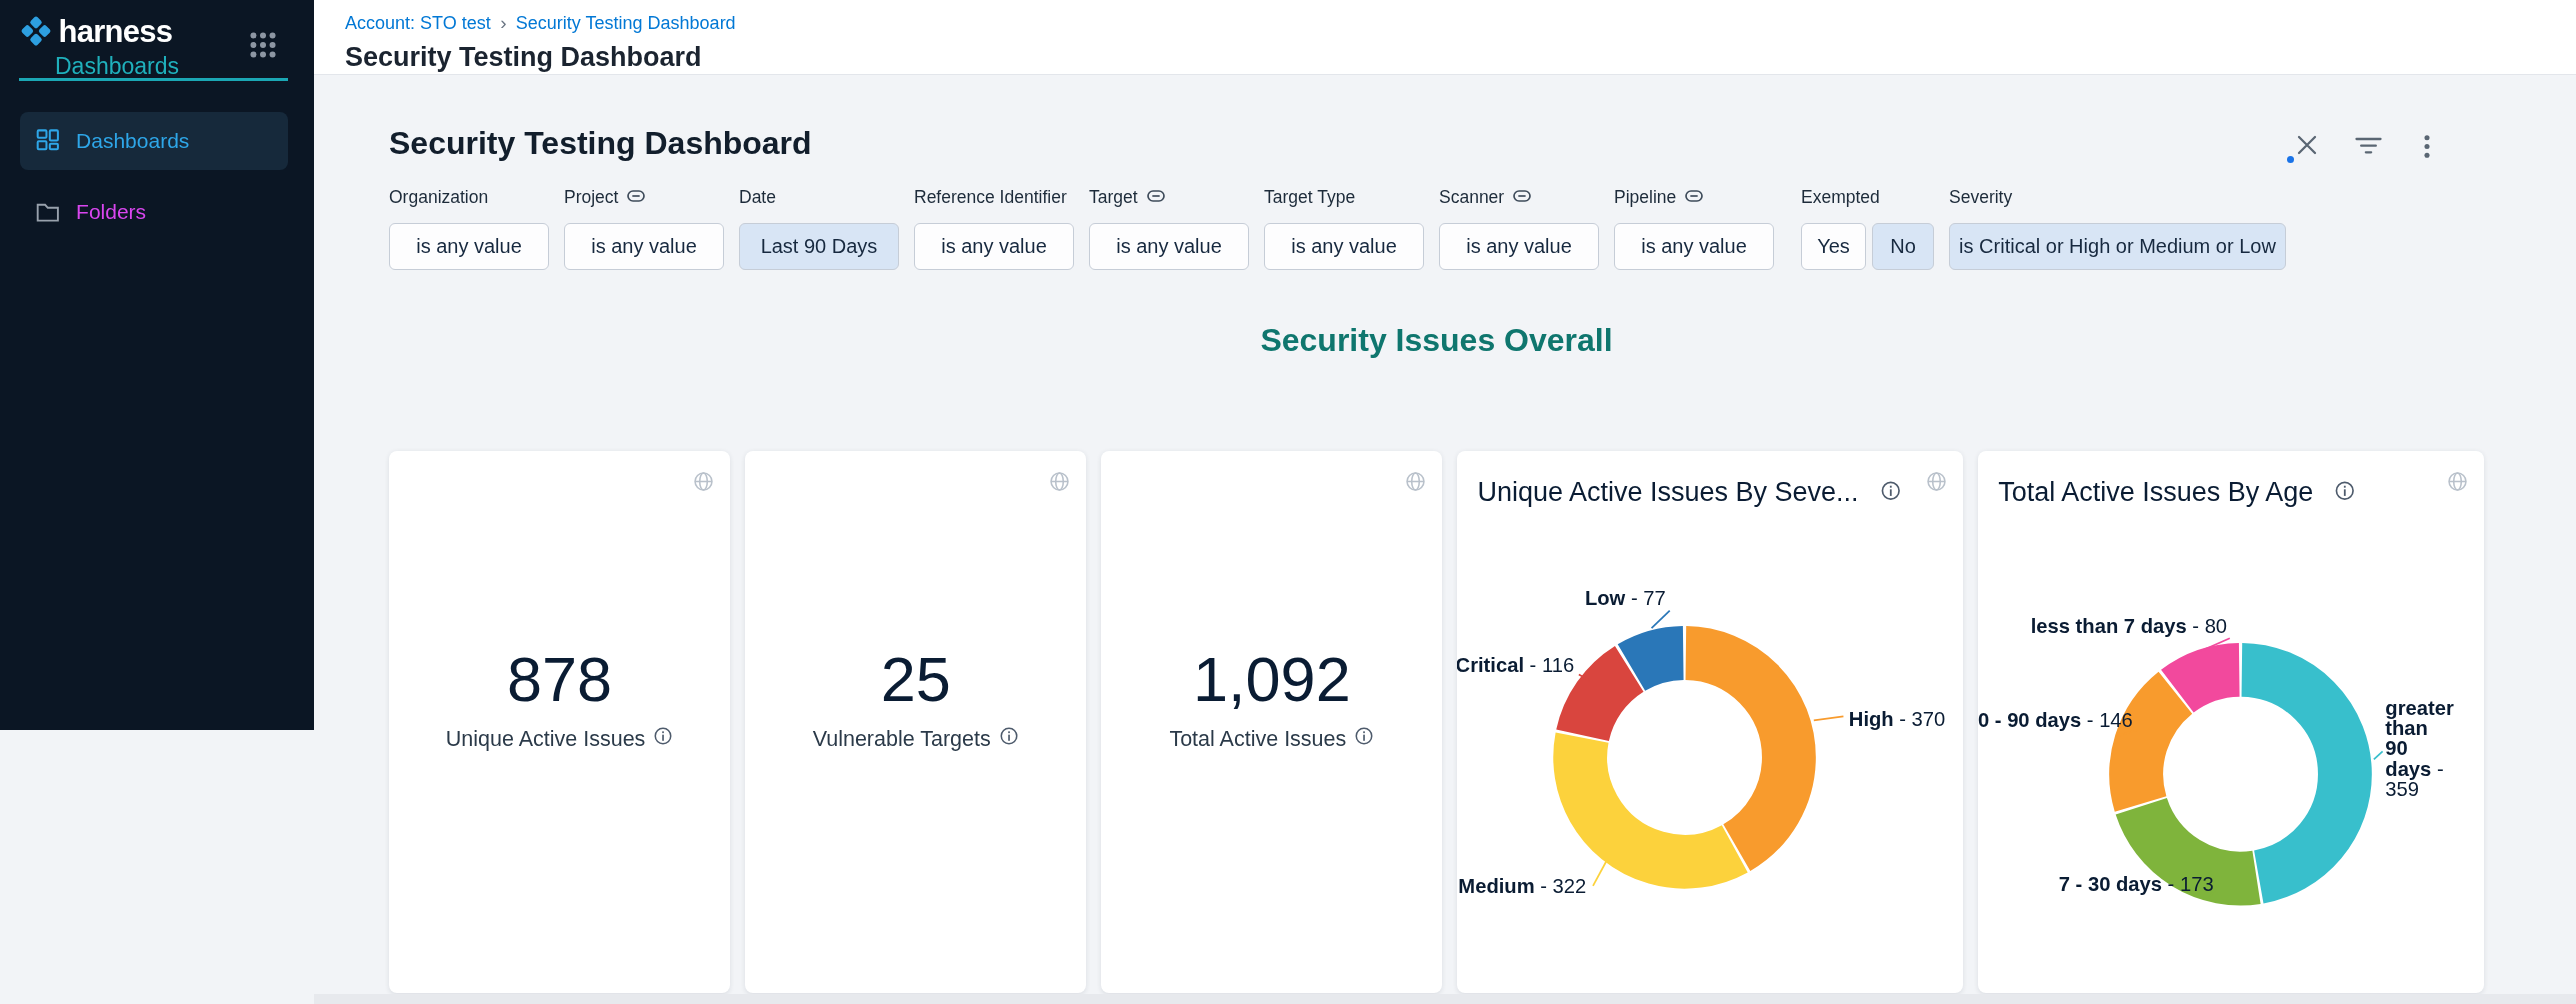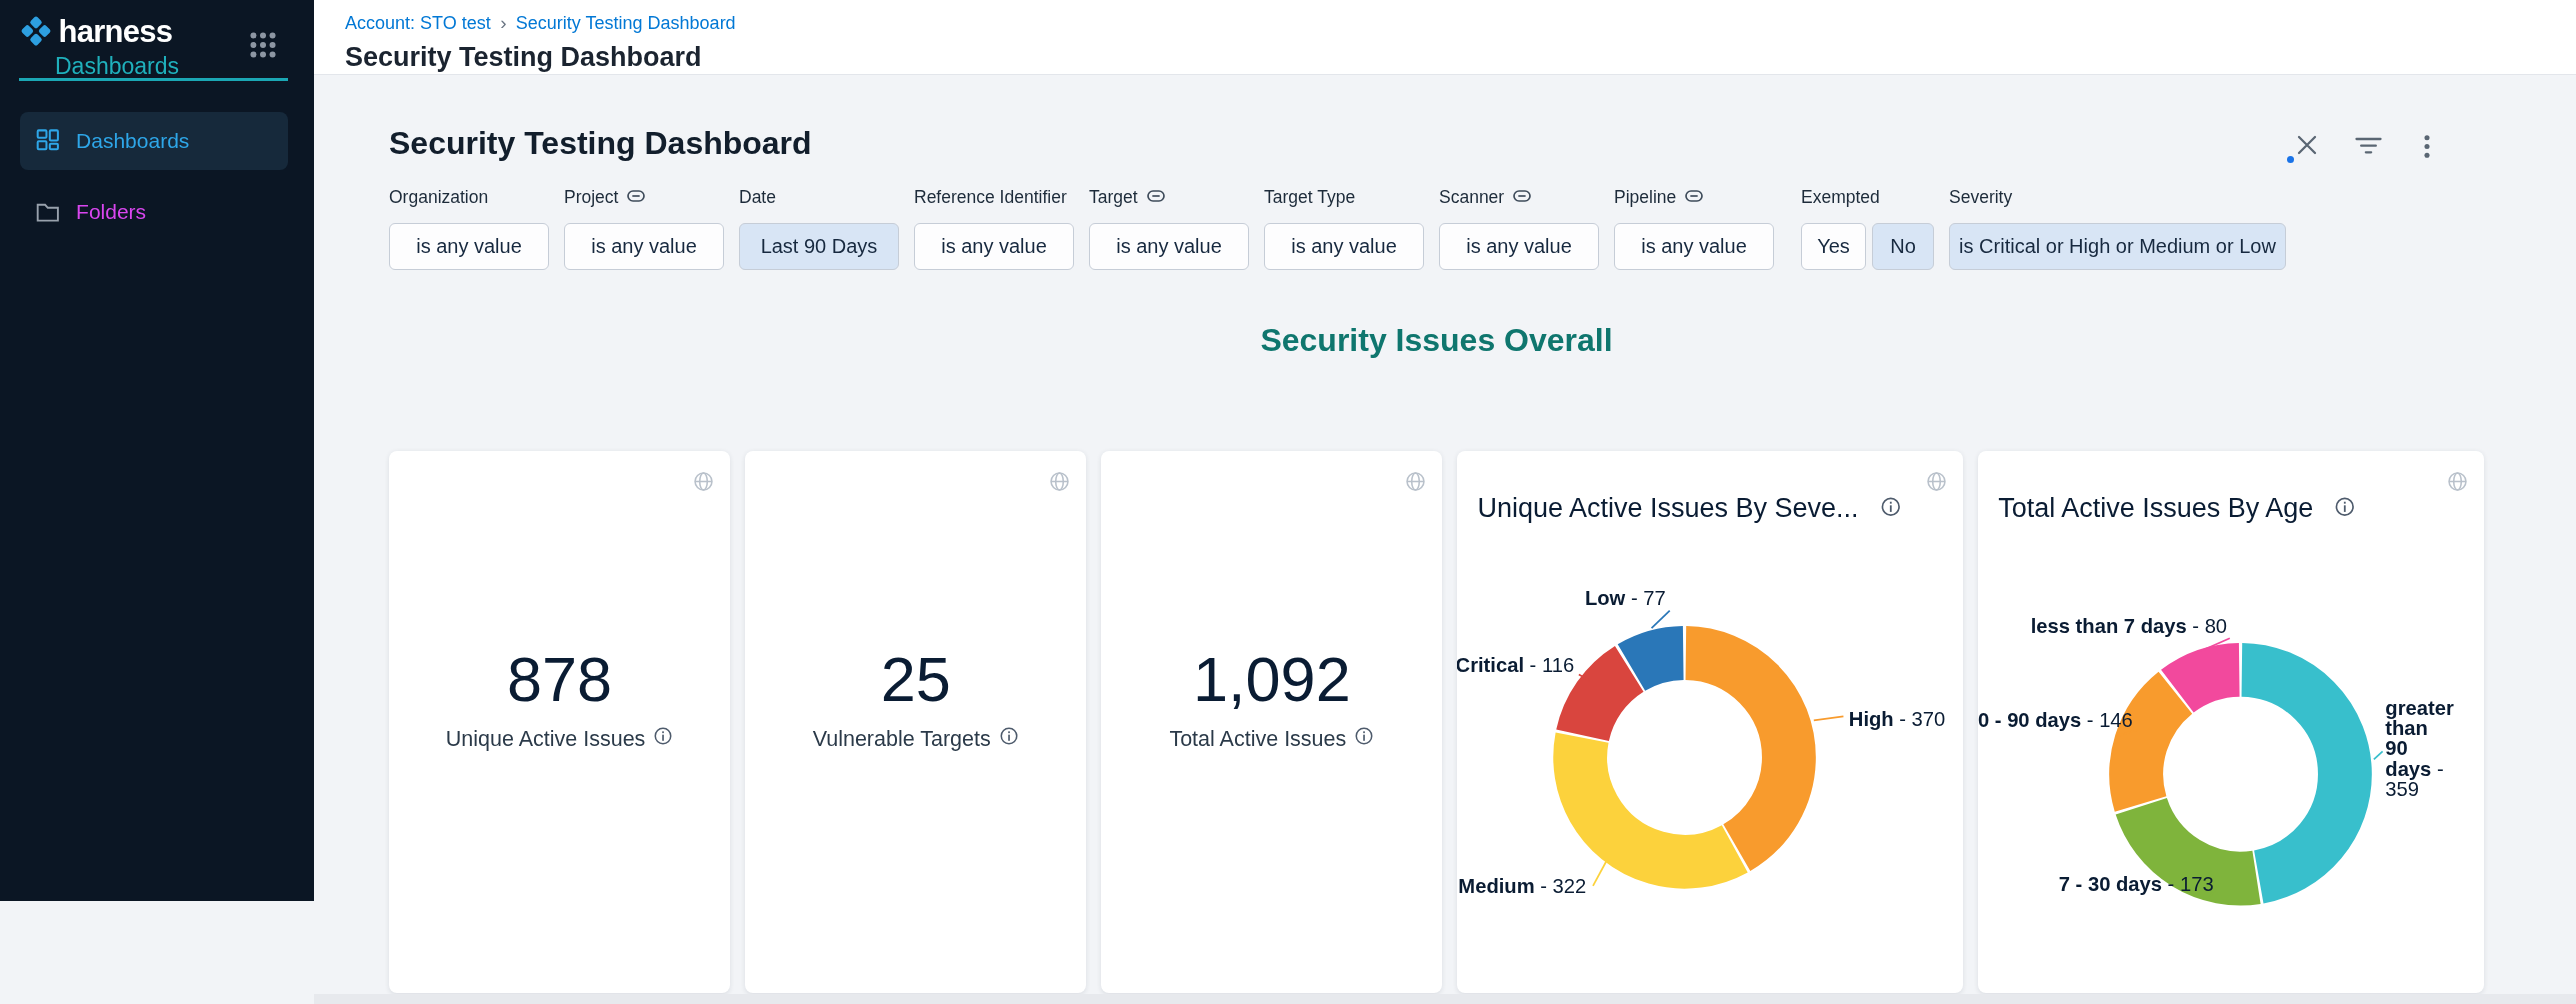--- a/index.html
+++ b/index.html
@@ -1,20 +1,20 @@
 <!DOCTYPE html>
 <html style="font-size:10.8px"><head>
 <meta charset="utf-8">
 <style>
   * { margin:0; padding:0; box-sizing:border-box; }
   html,body { width:2576px; height:1005px; overflow:hidden; font-family:"Liberation Sans","DejaVu Sans",sans-serif; background:#F2F4F7; }
   .app { position:relative; width:2576px; height:1005px; }
 
   
-  .sidebar { position:absolute; left:0; top:0; width:314px; height:901px; background:#0B1624; }
+  .sidebar { position:absolute; left:0; top:0; width:314px; height:730px; background:#0B1624; }
   .brand-row { position:absolute; left:19px; top:13.5px; display:flex; align-items:center; }
   .brand-logo { margin-right:5.4px; }
   .brand-name { color:#FFFFFF; font-size:31px; font-weight:700; letter-spacing:-0.7px; }
   .brand-sub { position:absolute; left:55px; top:53px; color:#1FB0BC; font-size:23px; font-weight:500; }
   .apps-grid { position:absolute; left:248px; top:30px; cursor:pointer; }
   .sidebar-rule { position:absolute; left:19px; top:78px; width:269px; height:3.4px; background:#1BA7B4; }
   .nav-item { position:absolute; left:19.5px; width:268px; height:58px; border-radius:8px; display:flex; align-items:center; padding-left:15px; cursor:pointer; }
   .nav-item.active { background:#16293B; }
   .nav-item.active .nav-label { color:#2EA6E8; }
   .nav-label { font-size:21px; color:#d946ef; margin-left:16px; }
@@ -45,21 +45,21 @@
 
   
   .section-title { position:absolute; left:75px; top:228px; width:2095px; text-align:center; font-size:32px; color:#0f766e; line-height:38px; }
   .cards { position:absolute; left:75px; top:358px; width:2095px; height:542px; display:flex; gap:15px; }
   .card { position:relative; background:#FFFFFF; border-radius:8px; height:542px; box-shadow:0 1.3px 5.4px rgba(30,40,60,0.10); }
   .card.small { width:346px; }
   .card.wide  { width:513px; }
   .card-globe { position:absolute; right:15px; top:19px; cursor:pointer; }
   .metric-value { position:absolute; left:0; top:197px; width:100%; text-align:center; font-size:63px; color:#0A1C33; line-height:1; }
   .metric-label { position:absolute; left:0; top:275px; width:100%; text-align:center; font-size:21.5px; color:#2B3A49; display:flex; align-items:center; justify-content:center; gap:8px; }
-  .chart-title-row { position:absolute; left:20px; top:25.6px; display:flex; align-items:center; gap:21px; max-width:417px;margin-top:16px; }
+  .chart-title-row { position:absolute; left:20px; top:25.6px; display:flex; align-items:center; gap:21px; max-width:417px; }
   .chart-title { font-size:27px; color:#0A1C33; white-space:nowrap; }
   .donut-svg { position:absolute; left:0; top:0; width:513px; height:542px; }
   .donut-svg text { font-size:30px; fill:#0A1C33; }
   .bottom-strip { position:absolute; left:0; bottom:0; right:0; height:11.4px; background:#E7E9ED; }
 </style>
 </head>
 <body>
 
 <div class="app">
 

